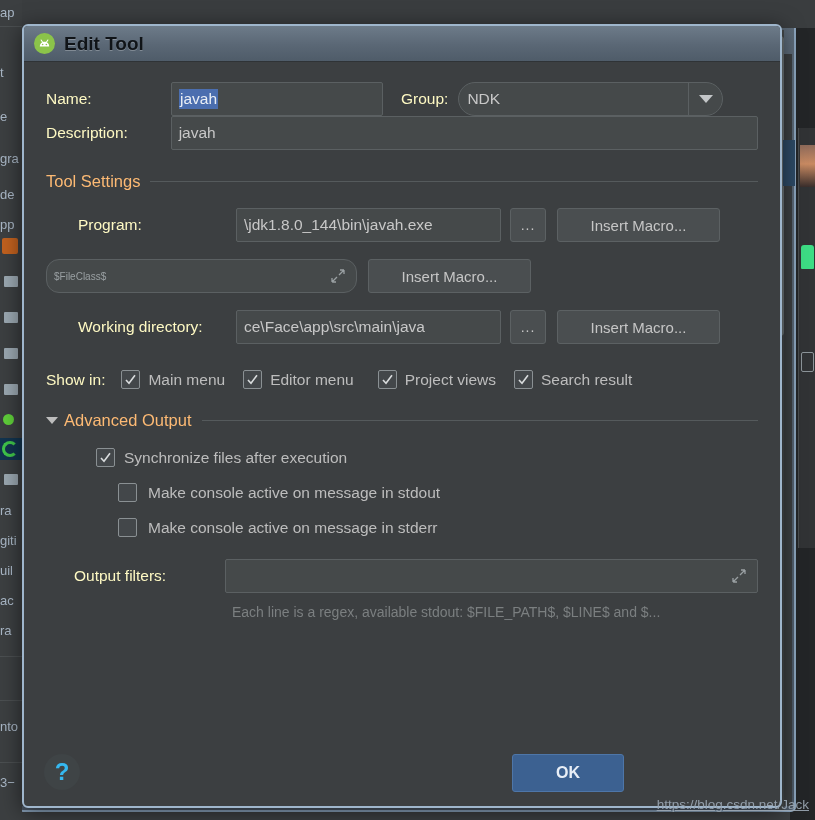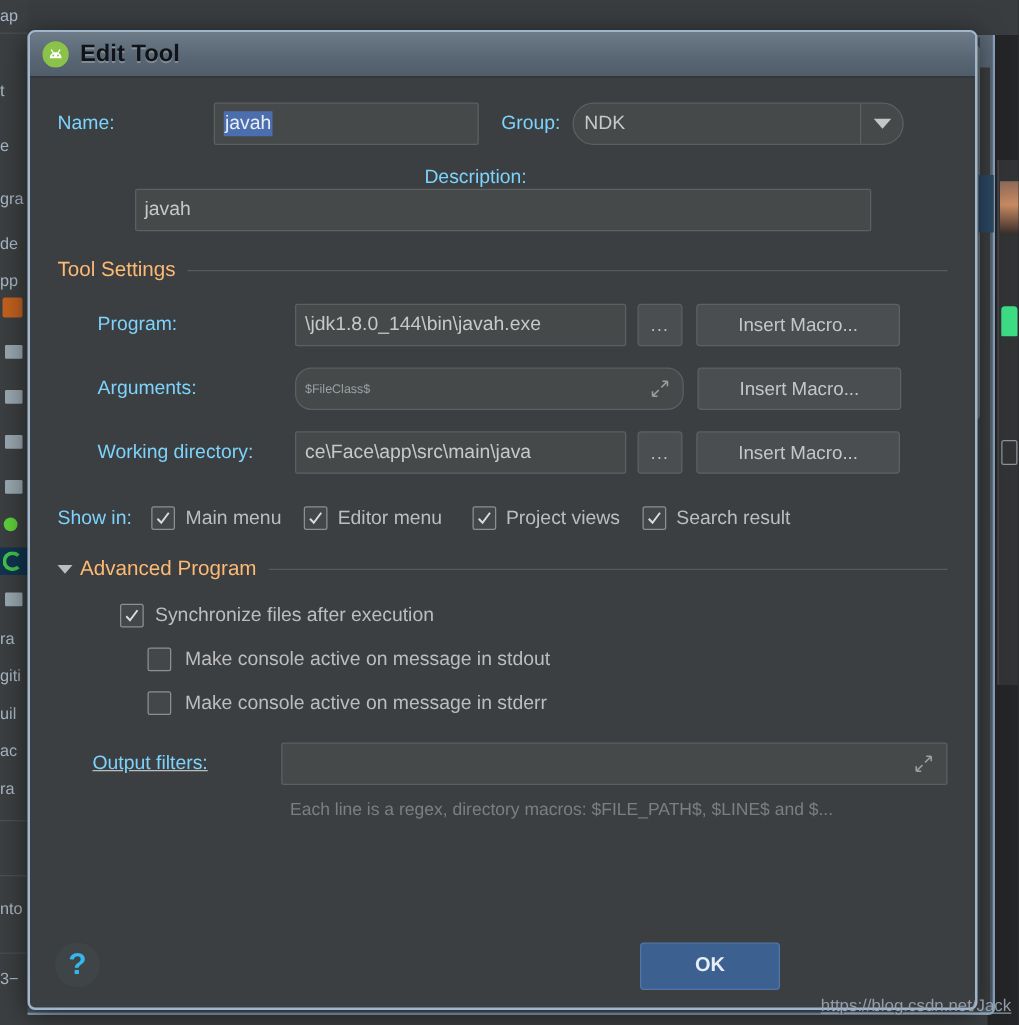--- a/index.html
+++ b/index.html
@@ -83,21 +83,21 @@
   .as-icon svg { display:block; }
   .title-text {
     margin-left: 9px; color: #101418; font-size: 19px; font-weight: bold;
     text-shadow: 0 1px 0 rgba(255,255,255,.25);
     font-family: "Liberation Sans", sans-serif;
   }
 
   .body { padding: 14px 22px 0 22px; color: #bbbbbb; font-size: 15.5px; }
 
   .row { display: flex; align-items: center; }
-  .lbl { color: #7dd3fc; font-size: 15.5px; white-space: nowrap; }
+  .lbl { color: #fef9c3; font-size: 15.5px; white-space: nowrap; }
 
   .field {
     background: #45494a; border: 1px solid #5b6062; border-radius: 2px;
     color: #c8c8c8; font-size: 15.5px;
     height: 34px; display: flex; align-items: center;
     padding: 0 7px; overflow: hidden; white-space: nowrap;
   }
   .field.mono { font-family: Liberation Sans, sans-serif; font-size: 10px; color: #9aa0a3; border-radius: 13px; }
 
   .sel-text { background: #4b6eaf; color: #e9eef5; padding: 1px 1px; }
@@ -247,21 +247,21 @@
         </div>
         <span class="lbl" style="margin-left:18px; margin-right:10px;">Group:</span>
         <div class="combo" style="width:265px;border-radius:17px;">
           <span>NDK</span>
           <span class="combo-arrow">
             <span class="tri-down"></span>
           </span>
         </div>
       </div>
 
-      <div class="row" style="margin-top:17px;flex-direction:column;">
+      <div class="row" style="">
         <span class="lbl" style="width:125px;">Description:</span>
         <div class="field" style="width:589px;">
           <span>javah</span>
         </div>
       </div>
 
       <div class="section-hdr" style="margin-top:22px;">
         <span class="t">Tool Settings</span>
         <span class="line"></span>
       </div>
@@ -269,21 +269,20 @@
       <div class="row" style="margin-top:17px;">
         <span class="lbl" style="width:190px; padding-left:32px;">Program:</span>
         <div class="field" style="width:265px;">
           <span>\jdk1.8.0_144\bin\javah.exe</span>
         </div>
         <div class="btn btn-dots" style="margin-left:9px;">...</div>
         <div class="btn btn-macro" style="margin-left:11px;">Insert Macro...</div>
       </div>
 
       <div class="row" style="margin-top:17px;">
-        <span class="lbl" style="width:190px; padding-left:32px;">Arguments:</span>
         <div class="field mono" style="width:311px;">
           <span>$FileClass$</span>
           <span class="expand-ico">
             <svg width="14" height="14" viewBox="0 0 14 14">
               <path d="M13 1 L8 6 M13 1 L13 5 M13 1 L9 1" stroke="#9aa0a3" stroke-width="1.3" fill="none"></path>
               <path d="M1 13 L6 8 M1 13 L1 9 M1 13 L5 13" stroke="#9aa0a3" stroke-width="1.3" fill="none"></path>
             </svg>
           </span>
         </div>
         <div class="btn btn-macro" style="margin-left:11px;">Insert Macro...</div>
@@ -333,21 +332,21 @@
             <svg width="13" height="13" viewBox="0 0 13 13">
                 <path d="M2 7 L5 10.2 L11 2.2" stroke="#d9dcdd" stroke-width="1.6" fill="none"></path>
               </svg>
           </span>
           <span class="chk-lbl" style="margin-left:8px;">Search result</span>
         </div>
       </div>
 
       <div class="section-hdr" style="margin-top:22px;">
         <span class="tri-right"></span>
-        <span class="t" style="margin-left:-4px;">Advanced Program</span>
+        <span class="t" style="margin-left:-4px;">Advanced Output</span>
         <span class="line"></span>
       </div>
 
       <div class="row" style="margin-top:18px; padding-left:50px;">
         <span class="chk">
           <svg width="13" height="13" viewBox="0 0 13 13">
               <path d="M2 7 L5 10.2 L11 2.2" stroke="#d9dcdd" stroke-width="1.6" fill="none"></path>
             </svg>
         </span>
         <span class="chk-lbl" style="margin-left:9px;">Synchronize files after execution</span>
@@ -357,35 +356,35 @@
       <div class="row" style="margin-top:16px; padding-left:72px;">
         <span class="chk"></span>
         <span class="chk-lbl" style="margin-left:11px;">Make console active on message in stdout</span>
       </div>
 
       <div class="row" style="margin-top:16px; padding-left:72px;">
         <span class="chk"></span>
         <span class="chk-lbl" style="margin-left:11px;">Make console active on message in stderr</span>
       </div>
 
-      <div class="row" style="margin-top:22px;text-decoration:underline;">
+      <div class="row" style="margin-top:22px;">
         <span class="lbl" style="width:180px; padding-left:28px;">Output filters:</span>
         <div class="field" style="width:536px;">
           <span></span>
           <span class="expand-ico">
             <svg width="14" height="14" viewBox="0 0 14 14">
               <path d="M13 1 L8 6 M13 1 L13 5 M13 1 L9 1" stroke="#9aa0a3" stroke-width="1.3" fill="none"></path>
               <path d="M1 13 L6 8 M1 13 L1 9 M1 13 L5 13" stroke="#9aa0a3" stroke-width="1.3" fill="none"></path>
             </svg>
           </span>
         </div>
       </div>
 
       <div class="row" style="margin-top:11px; padding-left:186px;">
-        <span class="hint">Each line is a regex, directory macros: $FILE_PATH$, $LINE$ and $...</span>
+        <span class="hint">Each line is a regex, available stdout: $FILE_PATH$, $LINE$ and $...</span>
       </div>
 
     </div>
 
     <div class="footer">
       <div class="help-ico">?</div>
       <div class="btn-ok">OK</div>
     </div>
 
   </div>

